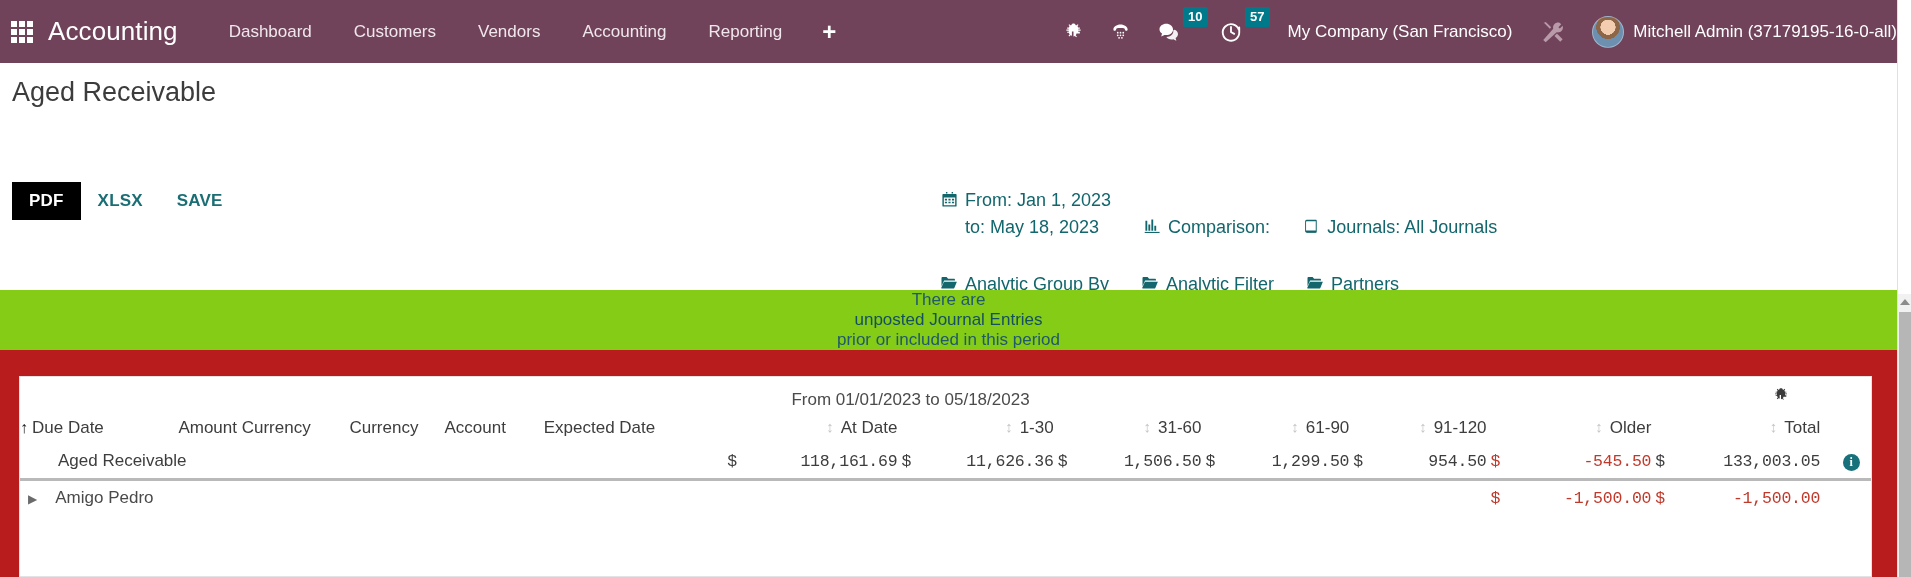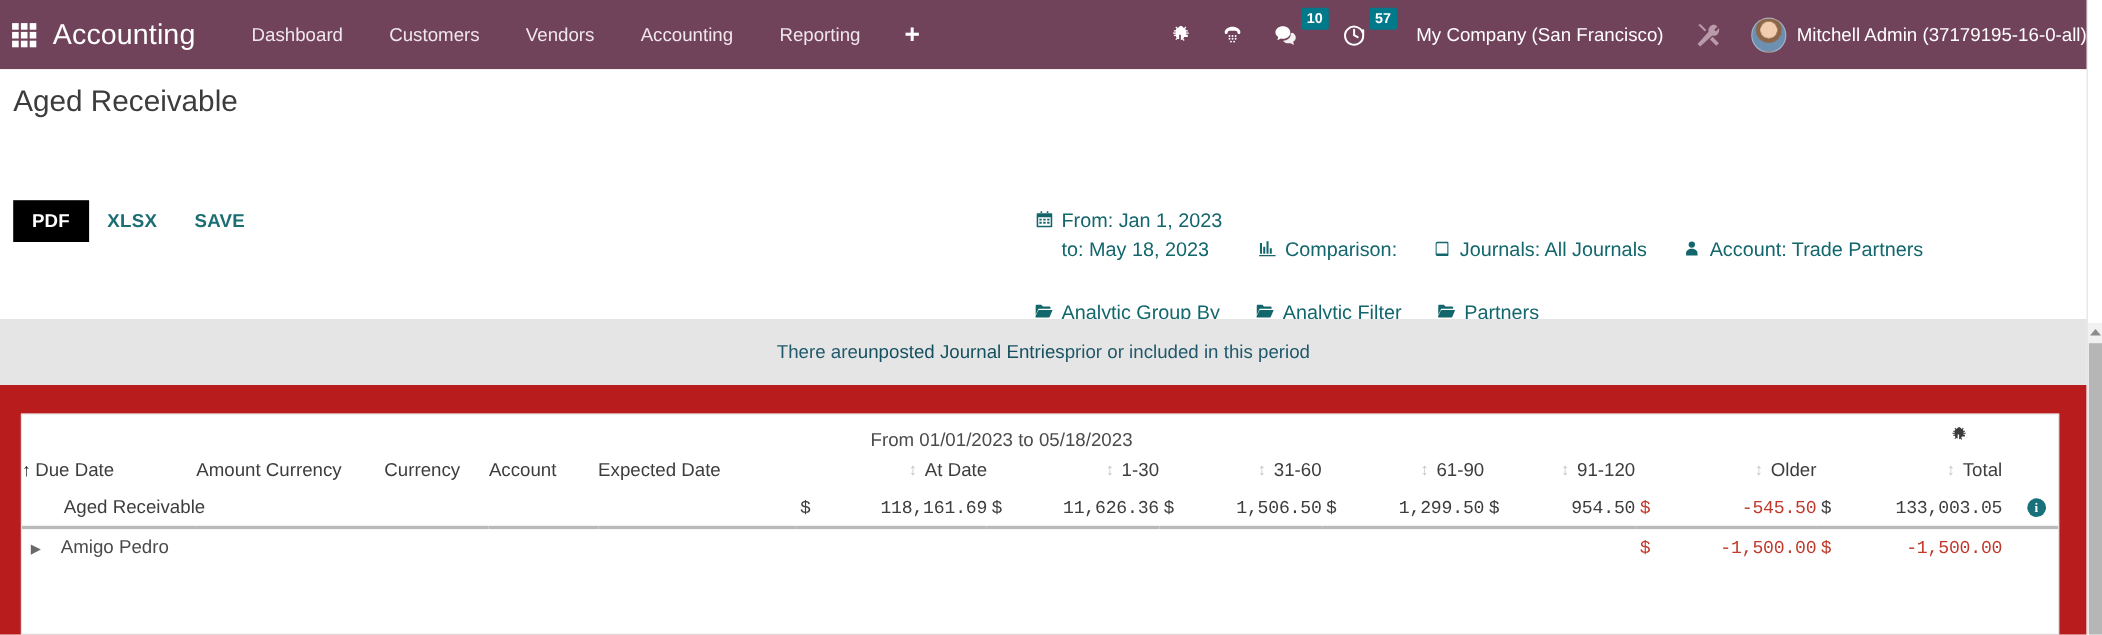--- a/index.html
+++ b/index.html
@@ -231,26 +231,27 @@
     color: #12666c;
   }
   .date-stack { display: flex; flex-direction: column; line-height: 1.5; }
 
   
   .banner {
     position: absolute;
     top: 290px; left: 0;
     width: 1897px;
     height: 60px;
-    background: #e5e5e5;
+    background: #84cc16;
     display: flex;
     align-items: center;
     justify-content: center;
     color: #20596b;
     font-size: 17px;
+    flex-direction: column;
   }
   .banner b { font-weight: 400; color: #14505f; }
 
   
   .panel-area {
     position: absolute;
     top: 350px; left: 0;
     width: 1897px;
     height: 227px;
     background: #b91c1c;
@@ -519,29 +520,20 @@
         <div class="fitem">
           <span class="fico">
             <svg width="17" height="17" viewBox="0 0 24 24" fill="#12666c" aria-hidden="true">
               <path d="M5 2.5h13c.8 0 1.4.6 1.4 1.4v15.5c0 .8-.6 1.4-1.4 1.4H5.6c-1.4 0-2.6-1-2.6-2.4V4.9c0-1.3 1.1-2.4 2-2.4zm.2 2c-.5 0-.9.4-.9.9v12.3c.3-.2.6-.2.9-.2H18V4.5z"></path>
               <path d="M4.3 19.2c0 .6.5 1.1 1.1 1.1H18v-1.6H5.4c-.6 0-1.1.3-1.1.5z"></path>
             </svg>
           </span>
           <span>Journals: All Journals</span>
         </div>
 
-        <div class="fitem">
-          <span class="fico">
-            <svg width="16" height="16" viewBox="0 0 24 24" fill="#12666c" aria-hidden="true">
-              <circle cx="12" cy="6.5" r="4.3"></circle>
-              <path d="M12 12.2c-4.3 0-7.8 2.6-7.8 5.8v3.3h15.6V18c0-3.2-3.5-5.8-7.8-5.8z"></path>
-            </svg>
-          </span>
-          <span>Account: Trade Partners</span>
-        </div>
       </div>
 
       <div class="filter-line row2">
         <div class="fitem">
           <span class="fico">
             <svg width="18" height="18" viewBox="0 0 24 24" fill="#12666c" aria-hidden="true">
               <path d="M2 5.5c0-.8.6-1.4 1.4-1.4h5.4l2 2.2h7.8c.8 0 1.4.6 1.4 1.4v1.1H5.5L2 16.4z"></path>
               <path d="M6.3 10.4h16.2l-3.4 8.1c-.2.6-.8.9-1.4.9H2.6c-.7 0-1.1-.7-.8-1.3l3.2-7.1c.2-.4.6-.6 1.3-.6z"></path>
             </svg>
           </span>

